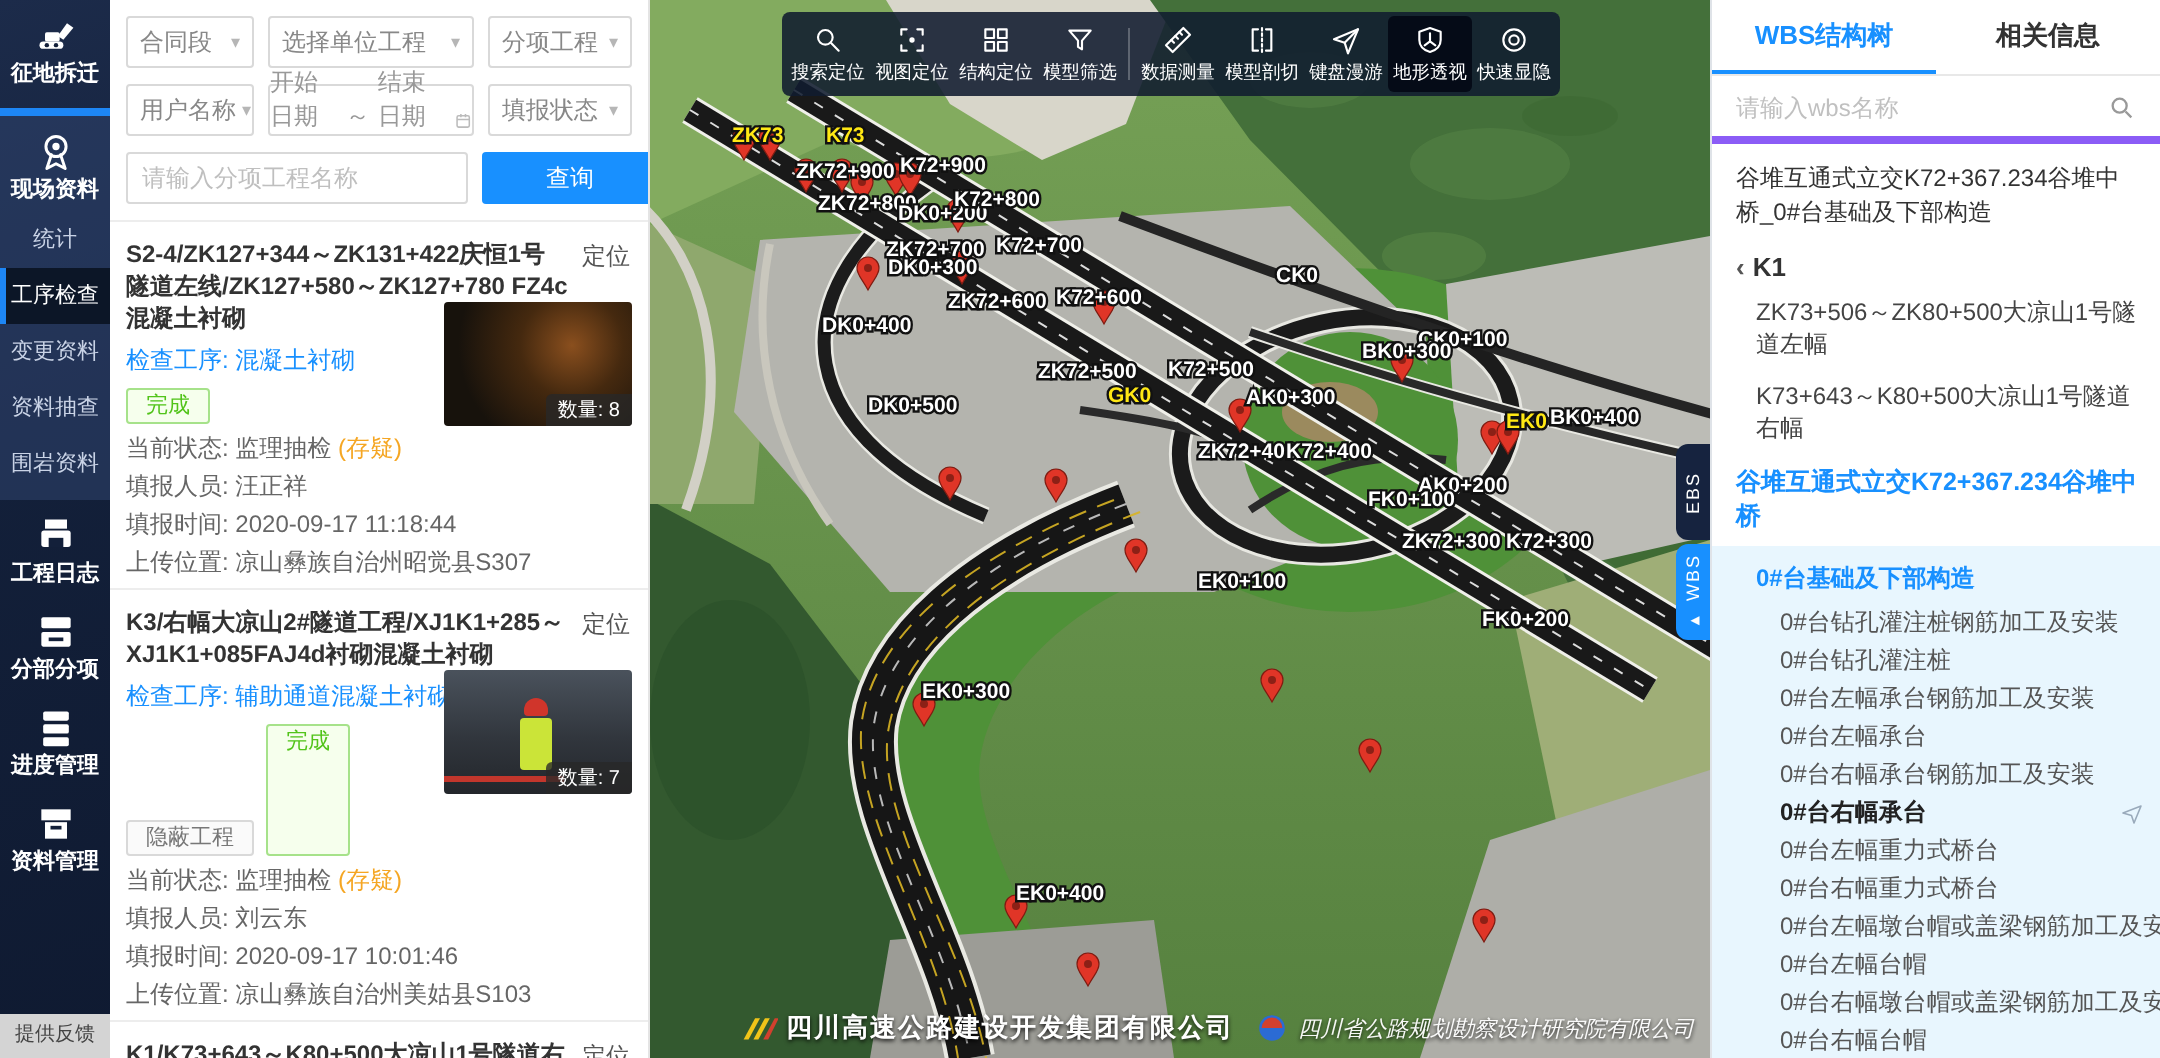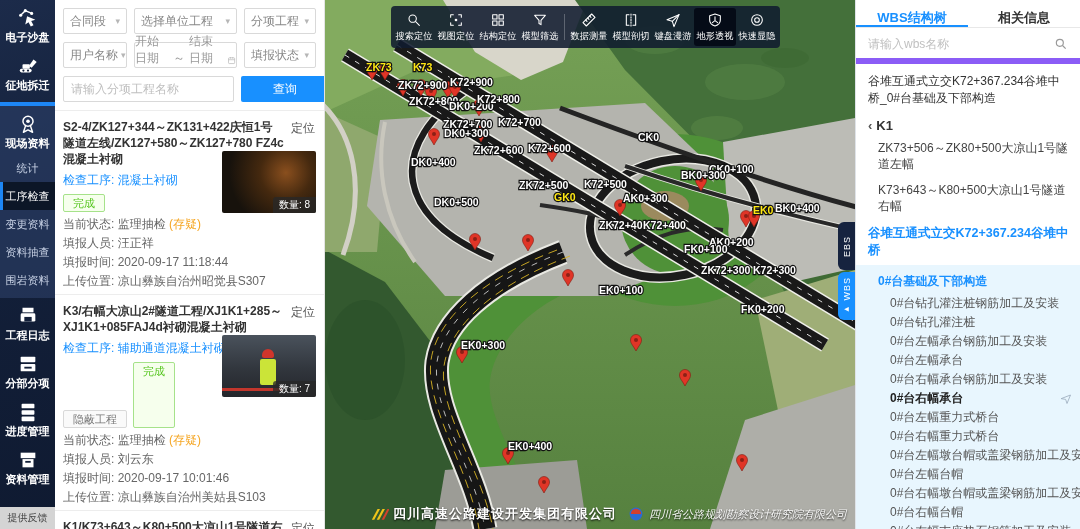--- a/index.html
+++ b/index.html
@@ -78,25 +78,25 @@
   .stab.blue { background:#1890ff; }
   .attribution { position:absolute; left:46px; bottom:6px; display:flex; align-items:center; gap:10px;
     color:#fff; text-shadow:0 1px 2px rgba(0,0,0,.9); }
   .attribution svg { width:18px; height:16px; }
   .attr1 { font-size:13px; font-weight:bold; letter-spacing:1px; }
   .attr2 { font-size:11px; font-style:italic; font-family:"Liberation Serif","DejaVu Serif",serif; opacity:.95; }
   .alogo { display:flex; align-items:center; gap:4px; }
 
   
   .right-panel { width:225px; height:529px; flex:none; background:#fff; border-left:1px solid #dfe3e8; overflow:hidden; }
-  .rtabs { display:flex; height:28px; border-bottom:1px solid #e8e8e8; }
+  .rtabs { display:flex; height:38px; border-bottom:1px solid #e8e8e8; }
   .rtab { flex:1; text-align:center; line-height:36px; font-size:13px; font-weight:bold; color:#333; cursor:pointer; position:relative; }
   .rtab.active { color:#1890ff; }
   .rtab.active::after { content:""; position:absolute; left:0; right:0; bottom:0; height:2px; background:#1890ff; }
-  .rsearch { display:flex; align-items:center; padding:9px 12px 7px; border-bottom:6px solid #8b5cf6; }
+  .rsearch { display:flex; align-items:center; padding:9px 12px 7px; border-bottom:4px solid #8b5cf6; }
   .rsearch input { flex:1; border:none; outline:none; font-size:12px; color:#333; }
   .rsearch input::placeholder { color:#c0c0c0; }
   .rsearch svg { width:14px; height:14px; color:#999; flex:none; }
   .rcrumb { font-size:12px; color:#333; line-height:17px; padding:9px 12px 4px; }
   .rback { font-size:13px; font-weight:bold; color:#333; padding:7px 12px 2px; cursor:pointer; }
   .rback .chev { color:#555; margin-right:4px; font-weight:bold; }
   .rsib { font-size:12px; color:#444; padding:5px 10px 5px 22px; line-height:16px; cursor:pointer; }
   .rparent { font-size:12.5px; color:#1890ff; font-weight:bold; padding:6px 10px 6px 12px; cursor:pointer; }
   .rblock { background:#e8f6fe; padding:4px 0 20px; min-height:360px; }
   .rsection { font-size:12px; color:#1890ff; font-weight:bold; padding:4px 10px 4px 22px; cursor:pointer; }
@@ -105,34 +105,20 @@
   .rchild.active { color:#222; font-weight:bold; }
   .rchild .send { position:absolute; right:8px; top:3px; width:12px; height:12px; color:#9ab; }
 </style>
 </head>
 <body>
 
 <div class="root">
 
   <aside class="sidebar">
     <div id="sidebar-items">
-        <div>
-          <div class="nav-item">
-            <span class="nav-ico">
-              <svg viewBox="0 0 24 24" class="">
-                <path d="M4 9 9 4l7 3" fill="none" stroke="currentColor" stroke-width="1.6" stroke-linecap="round" stroke-linejoin="round"></path>
-                <circle cx="4" cy="9" r="1.7" fill="currentColor"></circle>
-                <circle cx="9" cy="4" r="1.7" fill="currentColor"></circle>
-                <circle cx="16" cy="7" r="1.7" fill="currentColor"></circle>
-                <path d="M11 10l9 4-4.5 1.2L18 20l-3 1.4-2.4-4.8L9 19z" fill="currentColor"></path>
-              </svg>
-            </span>
-            <span class="nav-label">电子沙盘</span>
-          </div>
-        </div>
         <div>
           <div class="nav-item">
             <span class="nav-ico">
               <svg viewBox="0 0 24 24" class="">
                 <path d="M13 12l5-7 3.5 2.5L16 14z" fill="currentColor"></path>
                 <rect x="6" y="10" width="8" height="5" rx="1" fill="currentColor"></rect>
                 <rect x="3" y="15" width="13" height="4" rx="2" fill="currentColor"></rect>
                 <circle cx="7" cy="17" r="1.2" fill="#13203a"></circle>
                 <circle cx="12" cy="17" r="1.2" fill="#13203a"></circle>
               </svg>

